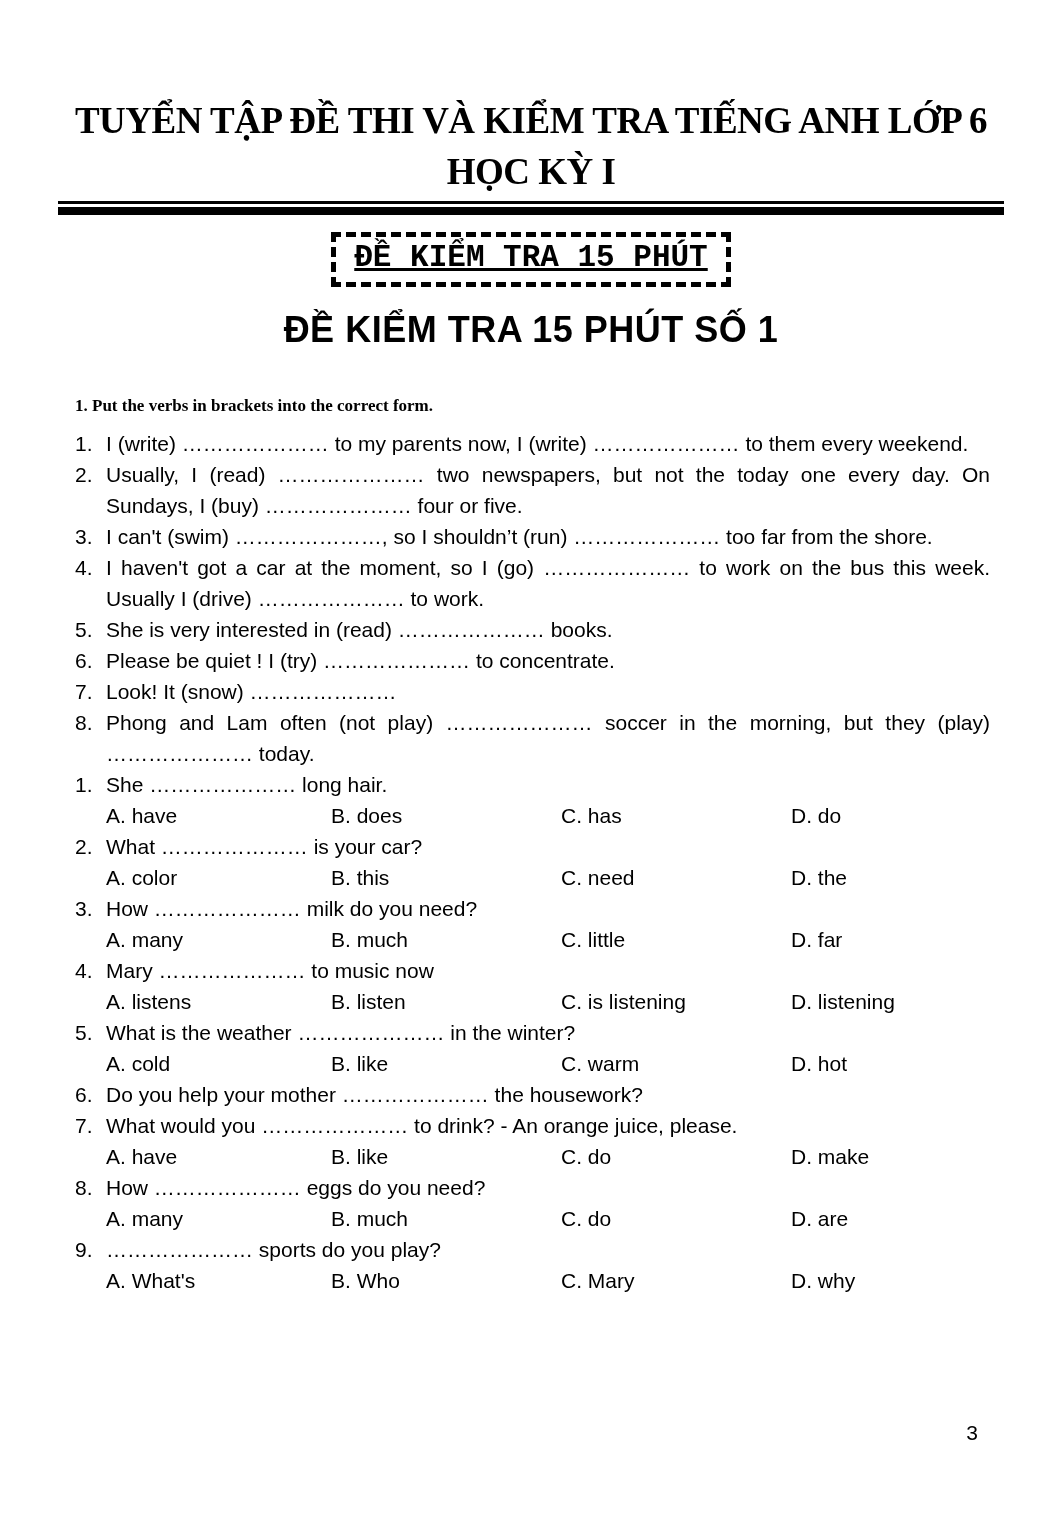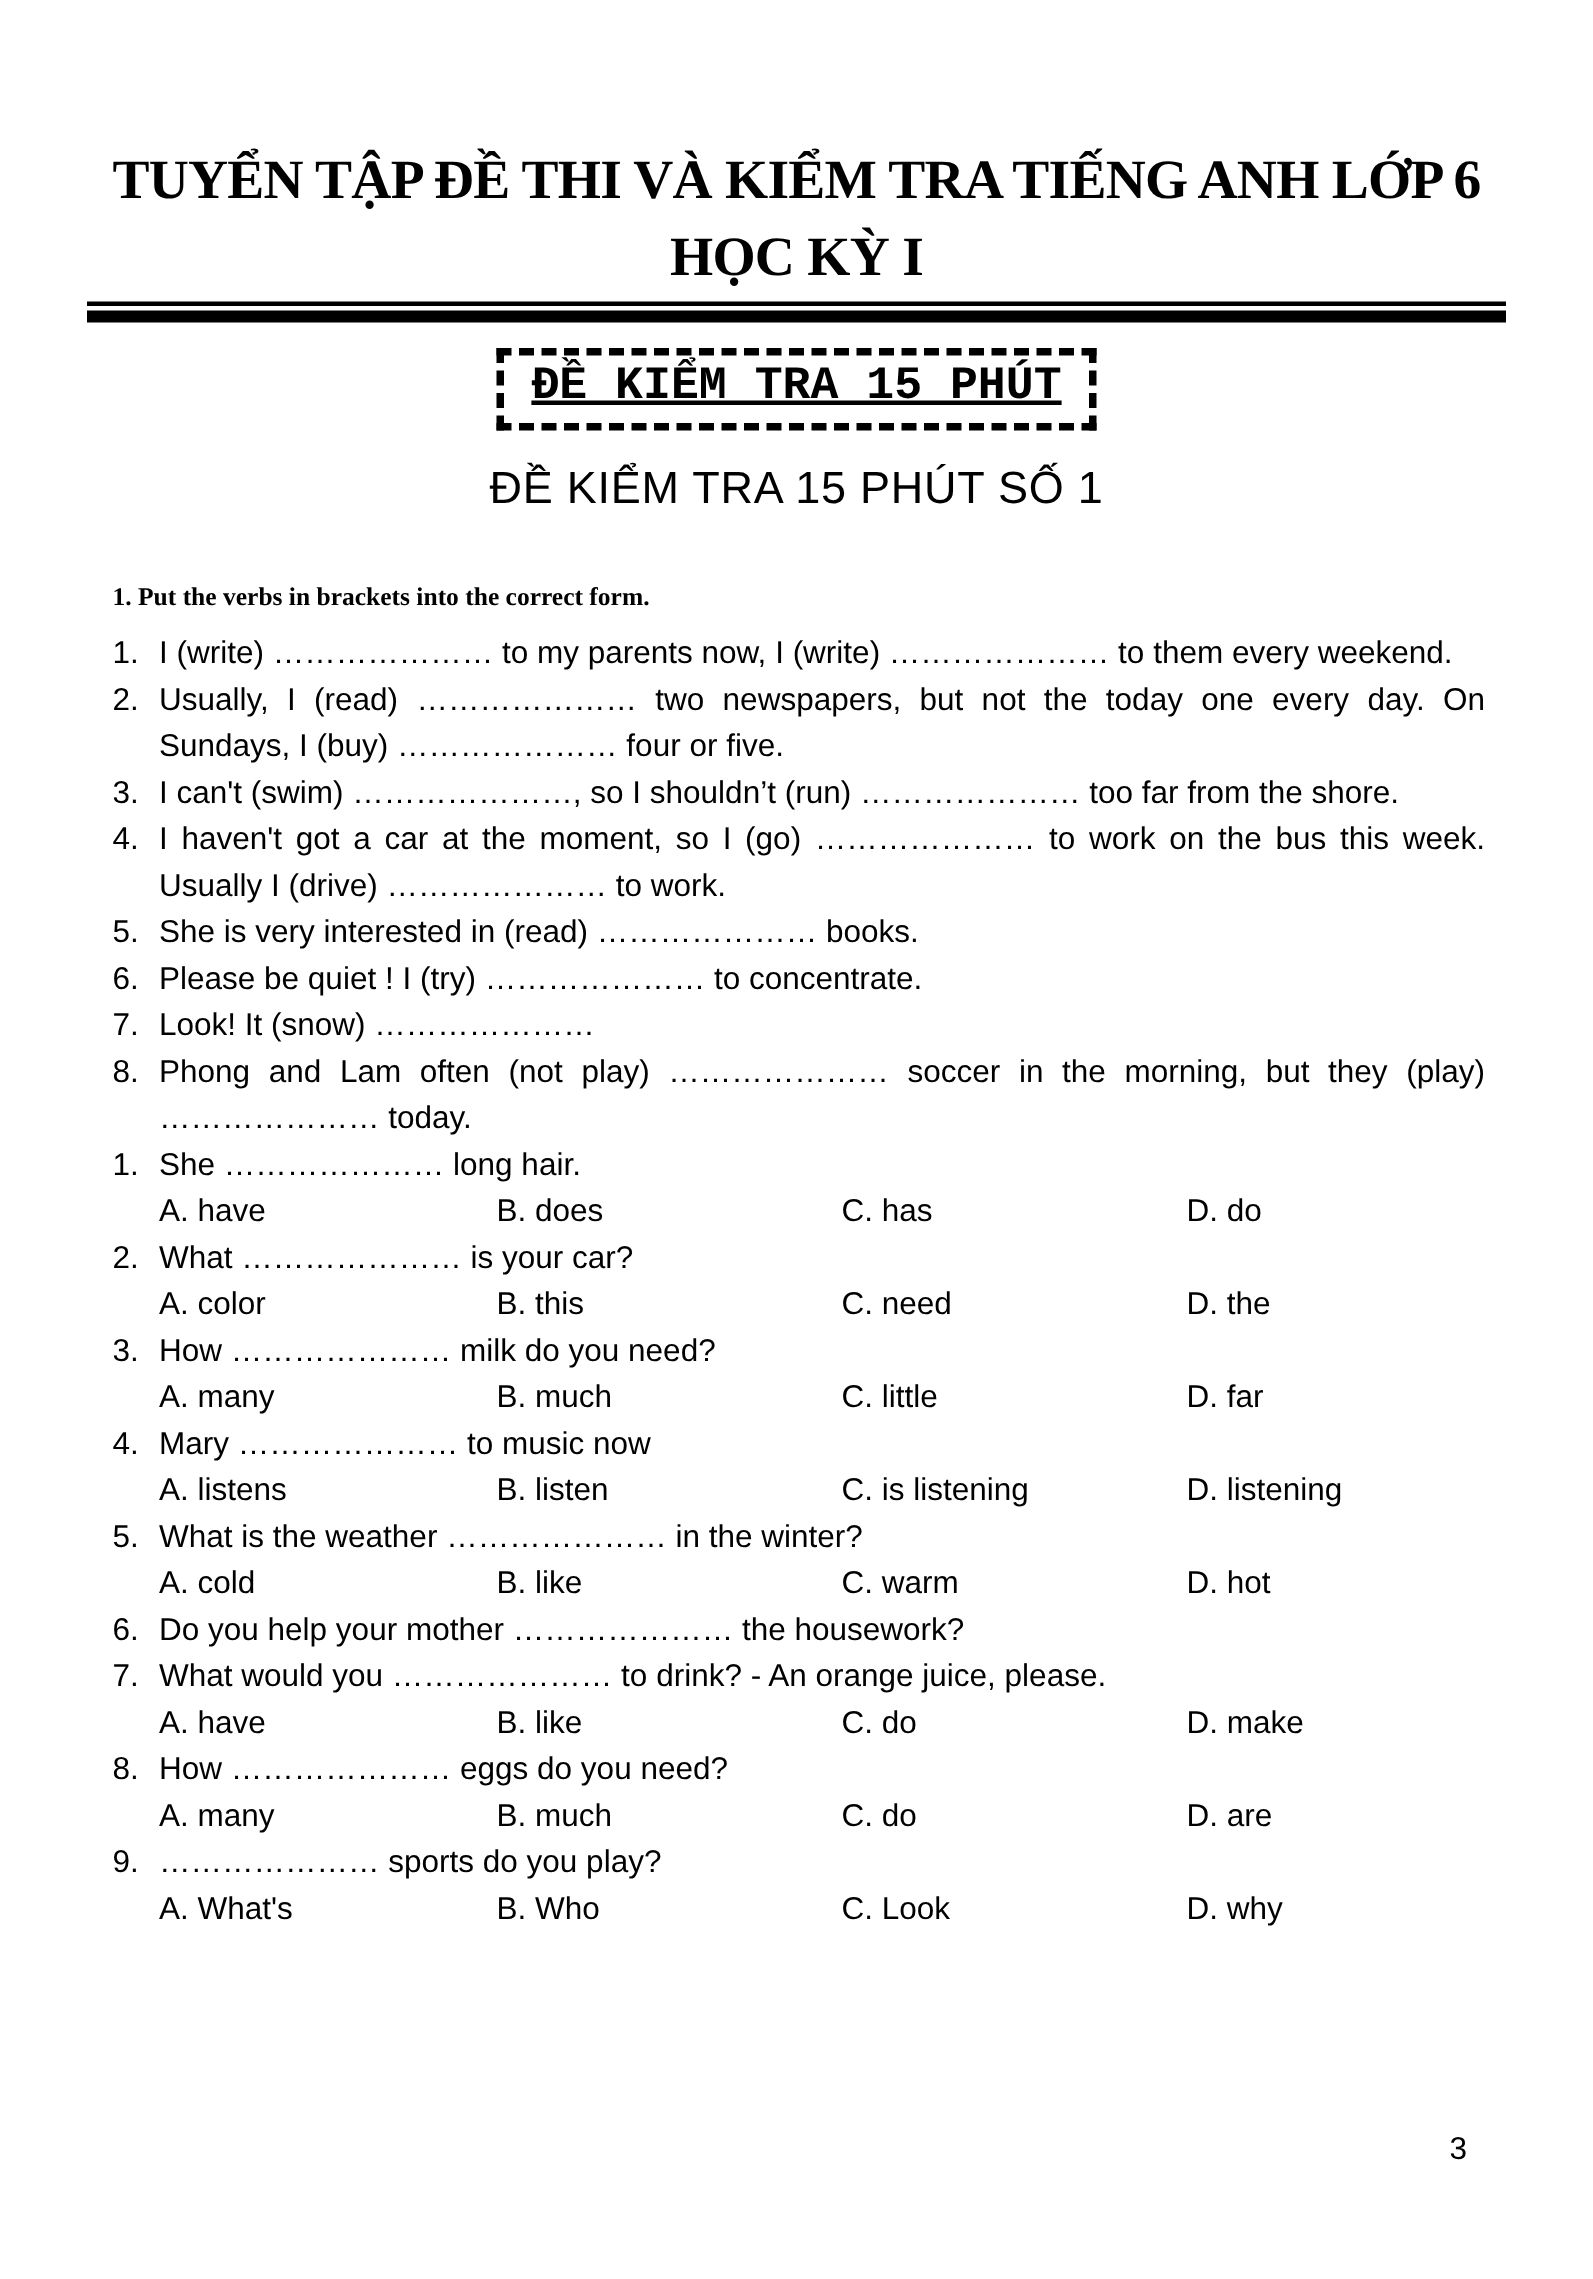--- a/index.html
+++ b/index.html
@@ -35,22 +35,22 @@
   .dashed-box .box-text {
     font-family: Liberation Mono, monospace;
     font-weight: bold;
     font-size: 31px;
     text-decoration: underline;
   }
   .test-heading {
     text-align: center;
     margin-top: 22px;
     font-family: "Liberation Sans", sans-serif;
-    font-weight: 400;
-    font-size: 30px;
+    font-weight: 700;
+    font-size: 36px;
     letter-spacing: 0.5px;
   }
 
   .content {
     padding: 0 72px 0 75px;
     font-family: "Liberation Sans", sans-serif;
     font-size: 21px;
     line-height: 31px;
   }
   .section-heading {
@@ -232,21 +232,21 @@
       </div>
     </div>
     <div class="question">
       <div class="q-line">
         <span class="q-num">9.</span>
         <div class="q-text">………………… sports do you play?</div>
       </div>
       <div class="options">
         <span>A. What's</span>
         <span>B. Who</span>
-        <span>C. Look</span>
+        <span>C. Mary</span>
         <span>D. why</span>
       </div>
     </div>
 
   </div>
 
   <div class="page-num">3</div>
 
 </div>
 

